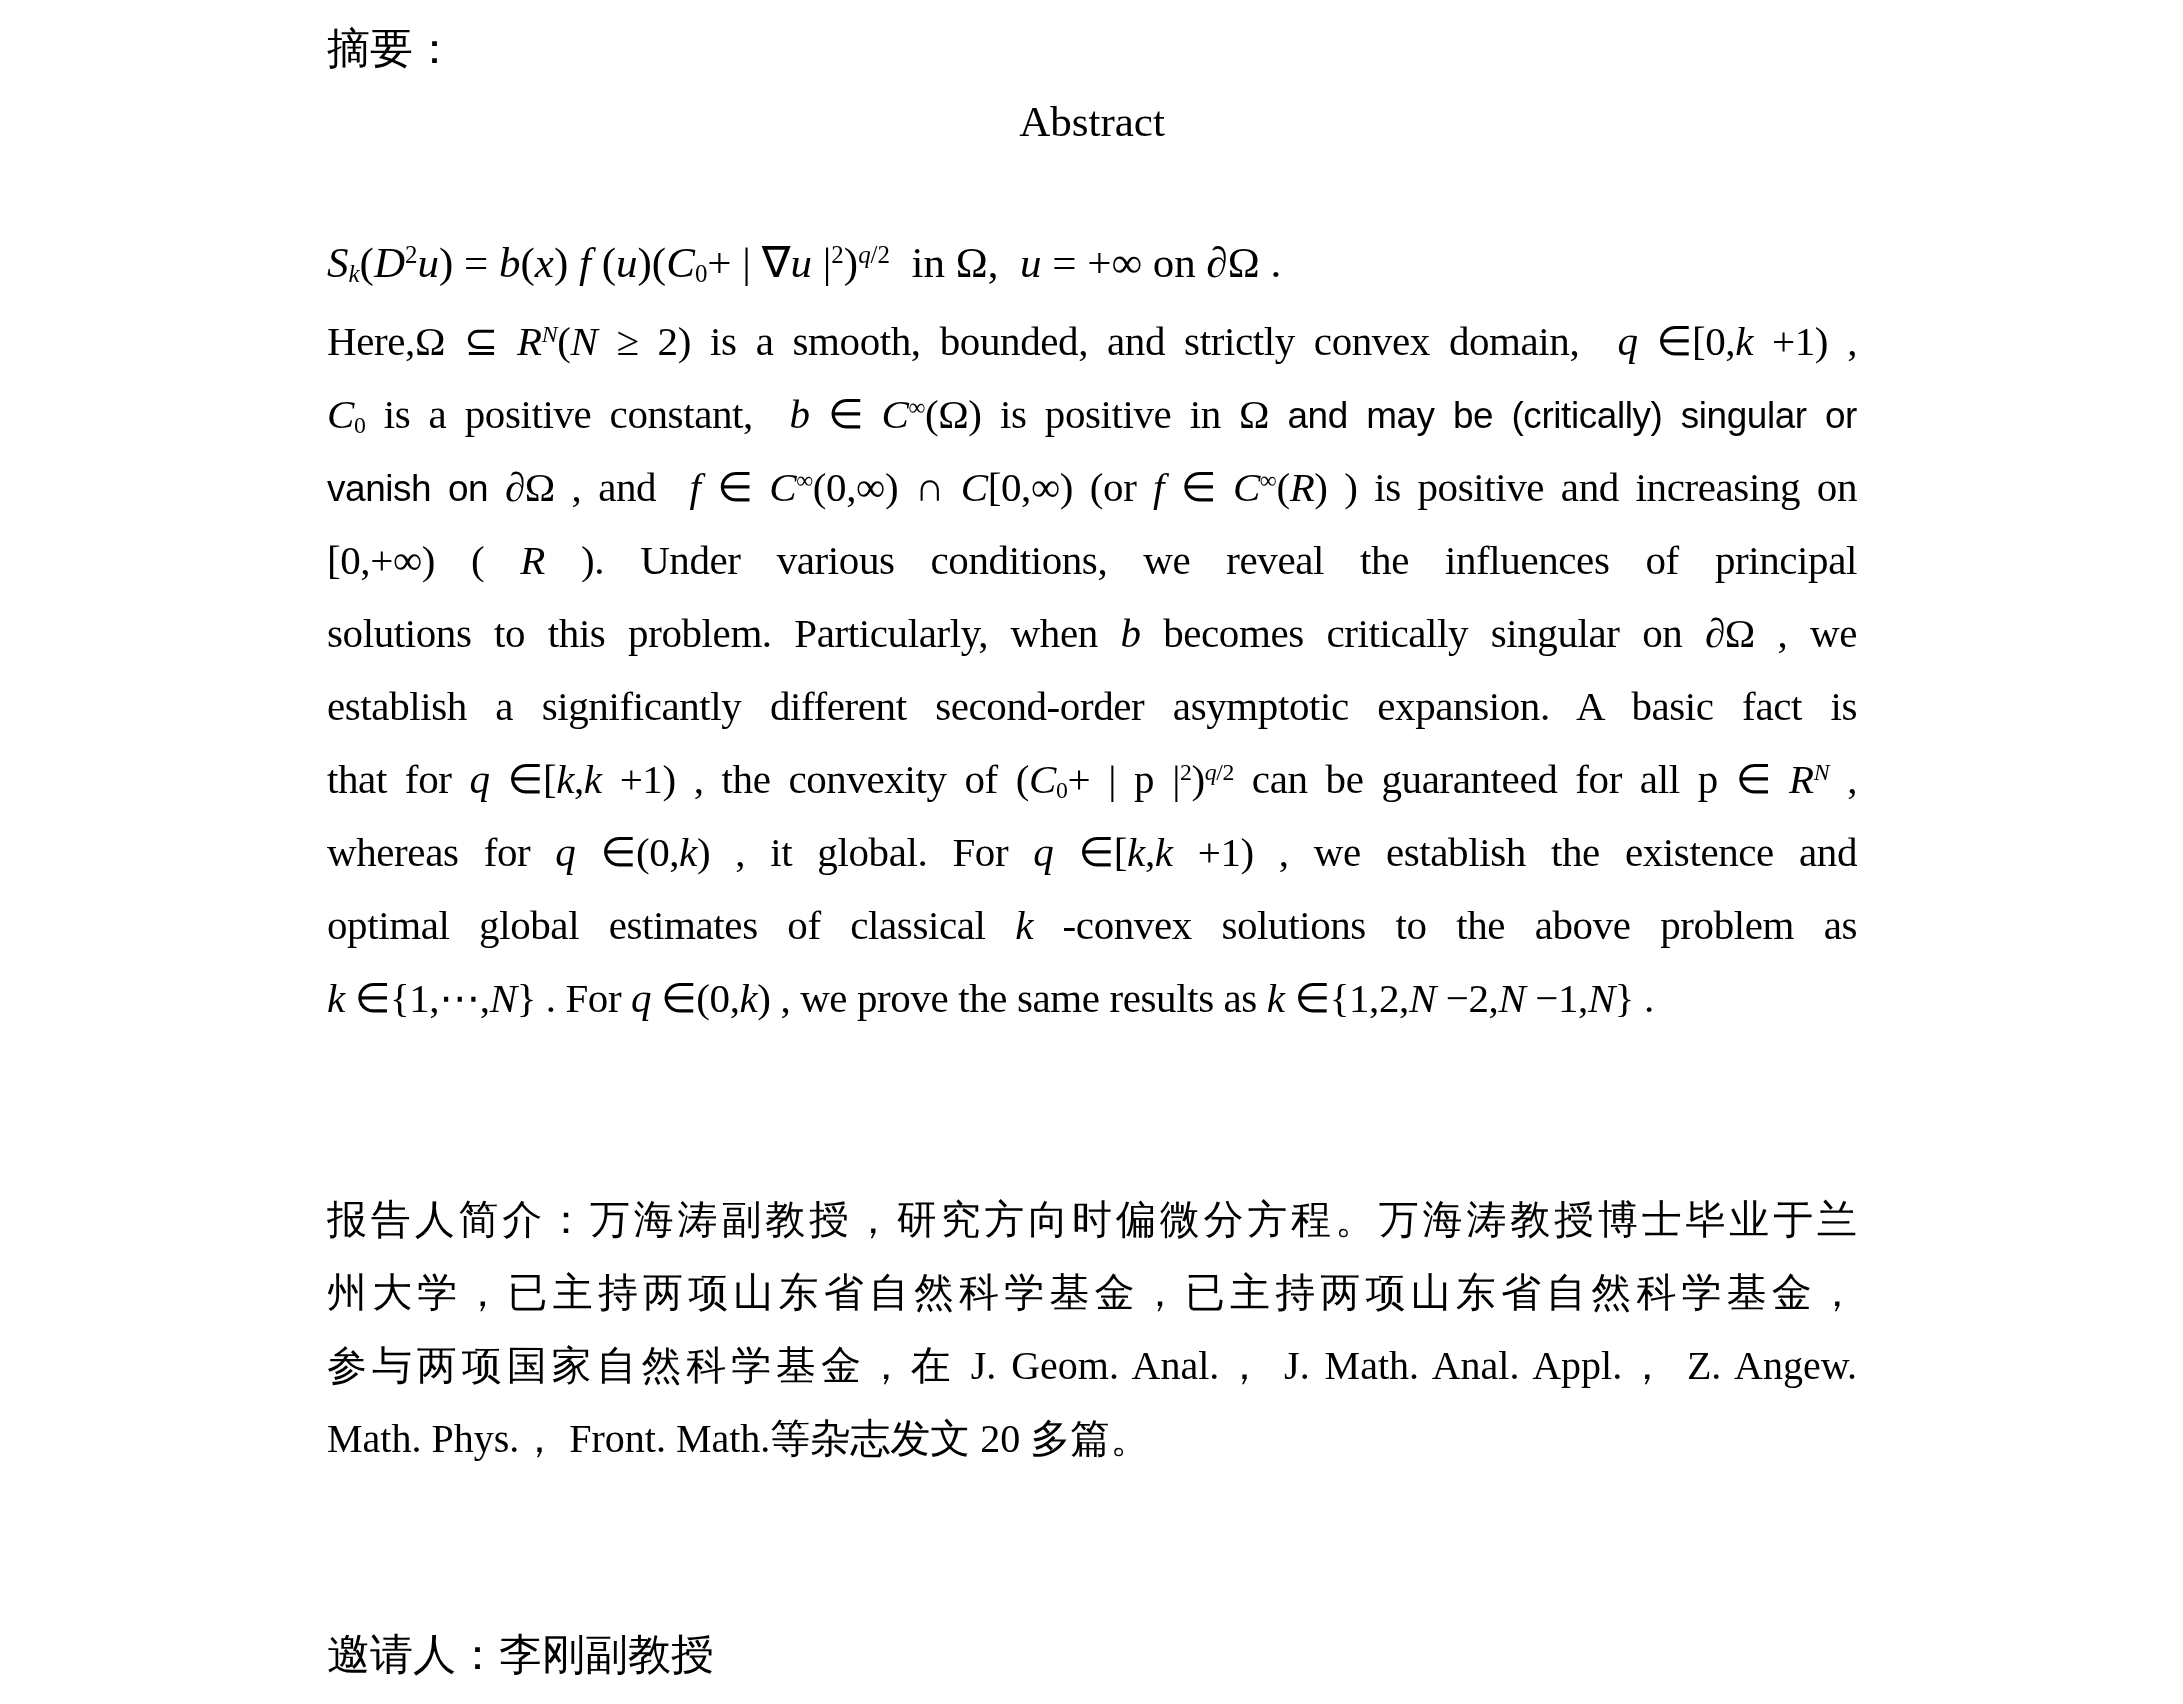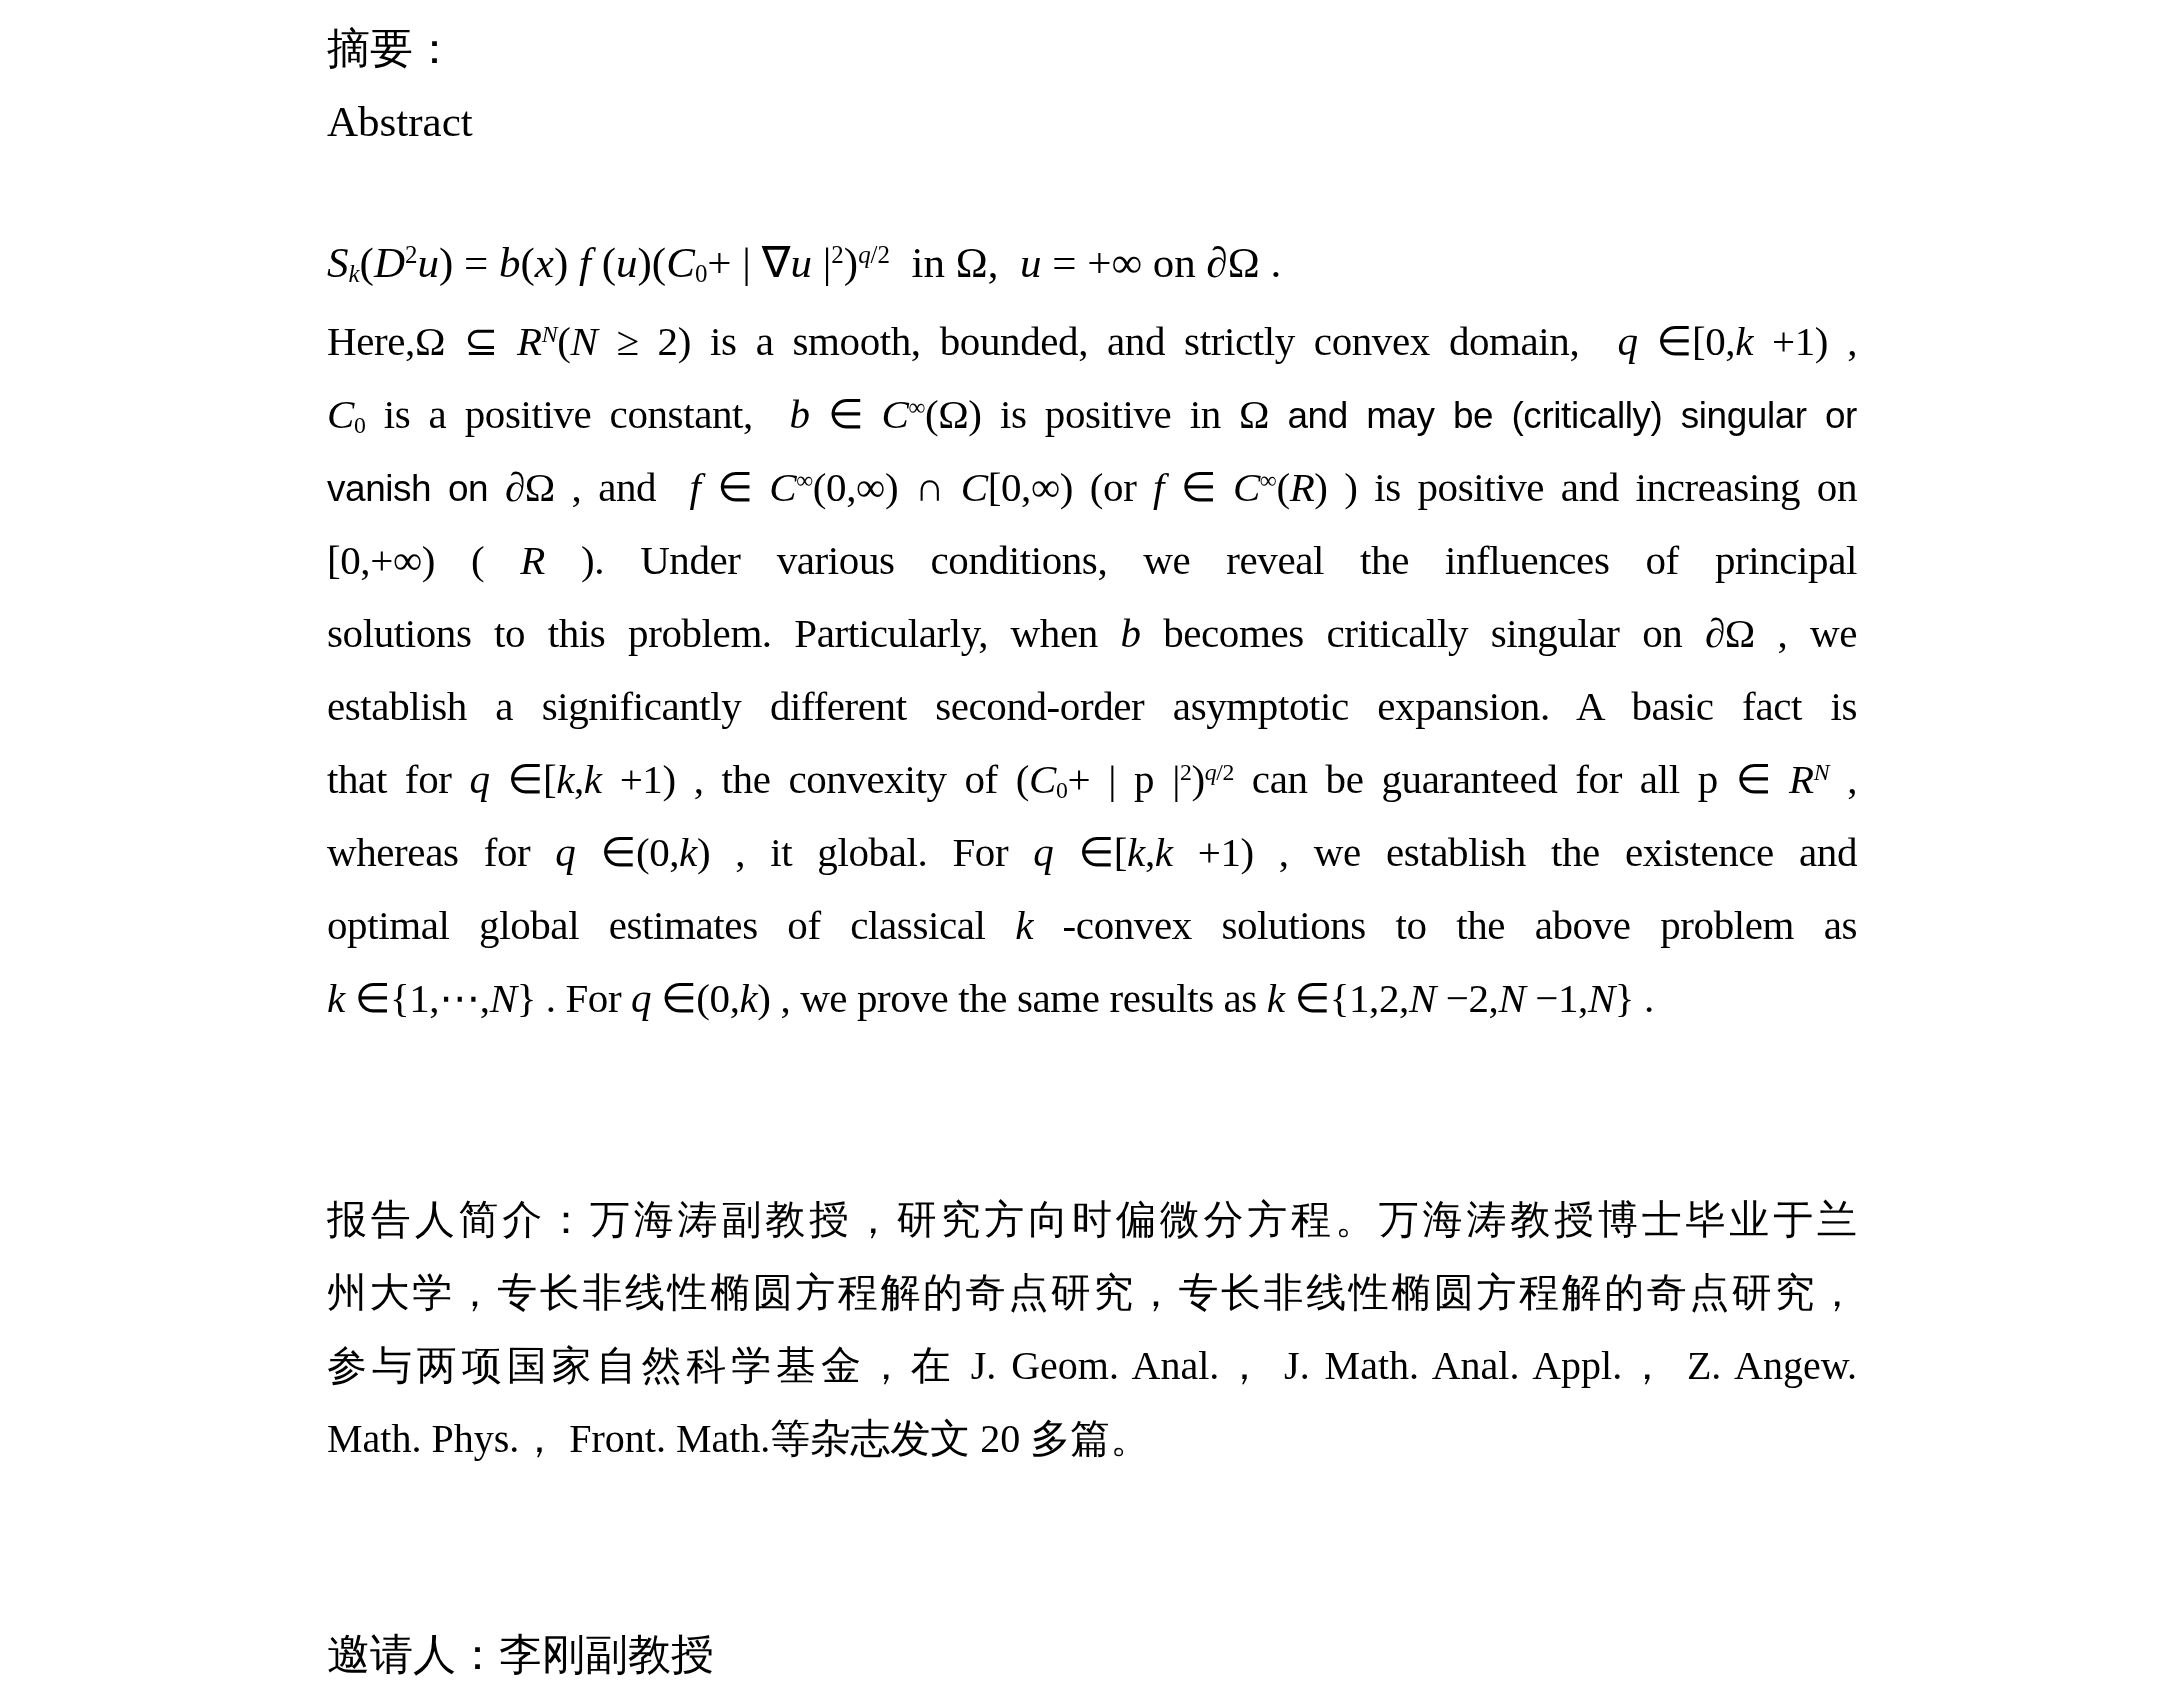--- a/index.html
+++ b/index.html
@@ -8,21 +8,21 @@
     width: 2183px;
     height: 1705px;
     background: #ffffff;
     color: #000000;
     font-family: "Liberation Serif", serif;
     overflow: hidden;
   }
   .col { position: absolute; left: 327px; width: 1530px; }
 
   .label-line  { top: 12.4px;  font-size: 43px; line-height: 73px; }
-  .heading-line{ top: 85px; font-size: 43px; line-height: 73px; text-align: left; }
+  .heading-line{ top: 85px; font-size: 43px; line-height: 73px; text-align: center; }
   .intro-line  { top: 158px; font-size: 41px; line-height: 73px; letter-spacing: -0.2px; }
   .formula-line{ top: 219px; font-size: 43px; line-height: 88px; }
 
   .body-block  { top: 305px; }
   .bio-block   { top: 1183px; }
   .inviter-line{ top: 1618px; font-size: 43px; line-height: 73px; }
 
   .jline {
     height: 73px;
     line-height: 73px;
@@ -62,21 +62,21 @@
     <div class="jline"><span>solutions to this problem. Particularly, when </span><span class="i">b</span><span> becomes critically singular on ∂Ω , we</span></div>
     <div class="jline"><span>establish a significantly different second-order asymptotic expansion. A basic fact is</span></div>
     <div class="jline"><span>that for </span><span class="i">q</span><span> ∈[</span><span class="i">k</span><span>,</span><span class="i">k</span><span> +1) , the convexity of (</span><span class="i">C</span><span class="sub">0</span><span>+ | p |</span><span class="sup">2</span><span>)</span><span class="i sup">q</span><span class="sup">/2</span><span> can be guaranteed for all p ∈ </span><span class="i">R</span><span class="i sup">N</span><span> ,</span></div>
     <div class="jline"><span>whereas for </span><span class="i">q</span><span> ∈(0,</span><span class="i">k</span><span>) , it global. For </span><span class="i">q</span><span> ∈[</span><span class="i">k</span><span>,</span><span class="i">k</span><span> +1) , we establish the existence and</span></div>
     <div class="jline"><span>optimal global estimates of classical </span><span class="i">k</span><span> -convex solutions to the above problem as</span></div>
     <div class="jline last"><span class="i">k</span><span> ∈{1,⋯,</span><span class="i">N</span><span>} . For </span><span class="i">q</span><span> ∈(0,</span><span class="i">k</span><span>) , we prove the same results as </span><span class="i">k</span><span> ∈{1,2,</span><span class="i">N</span><span> −2,</span><span class="i">N</span><span> −1,</span><span class="i">N</span><span>} .</span></div>
   </div>
 
   <div class="col bio-block">
     <div class="jline cjk">报告人简介：万海涛副教授，研究方向时偏微分方程。万海涛教授博士毕业于兰</div>
-    <div class="jline cjk">州大学，专长非线性椭圆方程解的奇点研究，专长非线性椭圆方程解的奇点研究，</div>
+    <div class="jline cjk">州大学，已主持两项山东省自然科学基金，已主持两项山东省自然科学基金，</div>
     <div class="jline cjk">参与两项国家自然科学基金，在 J. Geom. Anal.， J. Math. Anal. Appl.， Z. Angew.</div>
     <div class="jline cjk last">Math. Phys.， Front. Math.等杂志发文 20 多篇。</div>
   </div>
 
   <div class="col inviter-line">邀请人：李刚副教授</div>
 
 </div>
 
 
 </body></html>

